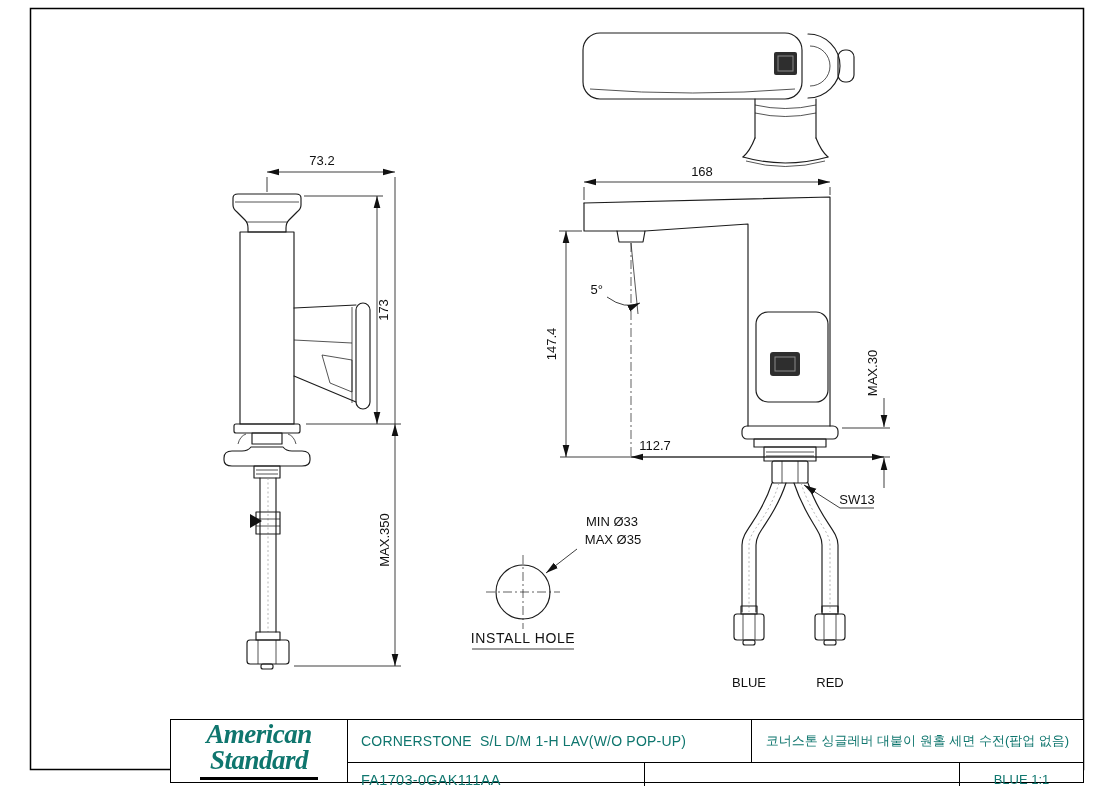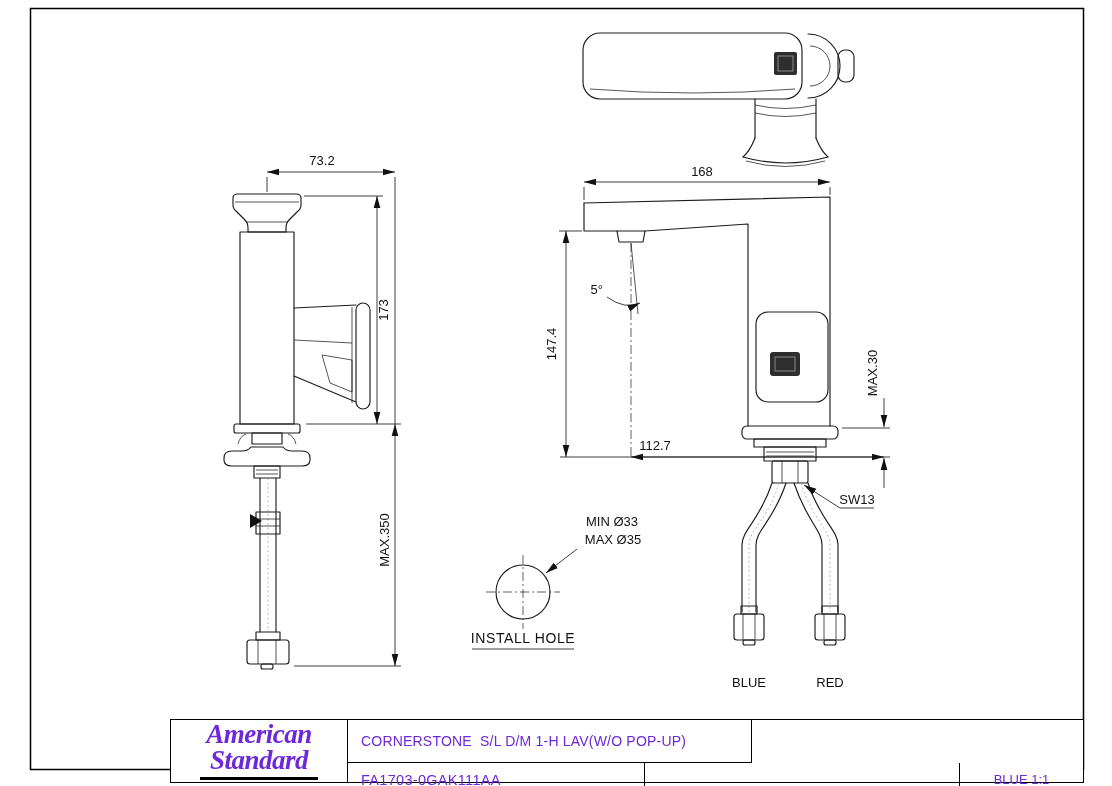--- a/index.html
+++ b/index.html
@@ -1,17 +1,17 @@
 <!DOCTYPE html>
 <html><head>
 <meta charset="utf-8">
 <style>
   html,body{margin:0;padding:0;background:#e8e8e8;}
   .page{position:relative;width:1112px;height:786px;background:#ffffff;overflow:hidden;
-        font-family:"Liberation Sans",sans-serif;color:#6d28d9;}
+        font-family:"Liberation Sans",sans-serif;color:#0f766e;}
   svg{position:absolute;left:0;top:0;}
   svg .ol{fill:none;stroke:#1c1c1c;stroke-width:1.15;stroke-linejoin:round;stroke-linecap:round;}
   svg .thin{fill:none;stroke:#1c1c1c;stroke-width:0.75;}
   svg .dim{fill:none;stroke:#1c1c1c;stroke-width:0.85;}
   svg .cl{fill:none;stroke:#1c1c1c;stroke-width:0.7;stroke-dasharray:9 3 2 3;}
   svg .braid{fill:none;stroke:#9a9a9a;stroke-width:0.7;stroke-dasharray:2 2.5;}
   svg text.t{font-family:"Liberation Sans",sans-serif;font-size:13px;fill:#111;}
   svg text.t2{font-family:"Liberation Sans",sans-serif;font-size:14px;fill:#111;letter-spacing:0.6px;}
   
   .tb{position:absolute;left:170px;top:719px;width:914px;height:64px;border:1.6px solid #000;
@@ -212,18 +212,19 @@
 </svg>
 
 <div class="tb">
   <div class="tb-logo">
     <div class="logo-inner">
       <div>American</div>
       <div>Standard</div>
     </div>
   </div>
   <div class="tb-title">CORNERSTONE  S/L D/M 1-H LAV(W/O POP-UP)</div>
+  <div class="tb-kr">코너스톤 싱글레버 대붙이 원홀 세면 수전(팝업 없음)</div>
   <div class="tb-model">FA1703-0GAK111AA</div>
   <div class="tb-empty"></div>
   <div class="tb-scale">BLUE 1:1</div>
 </div>
 
 </div>
 
 </body></html>

